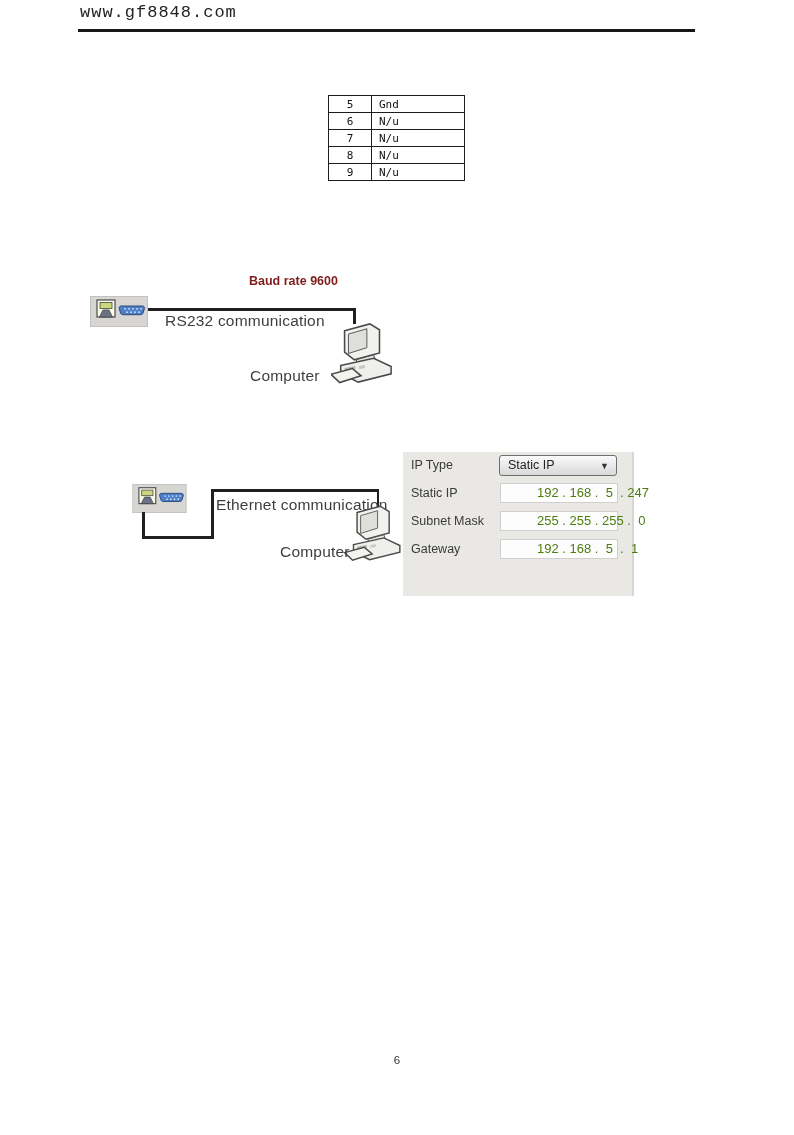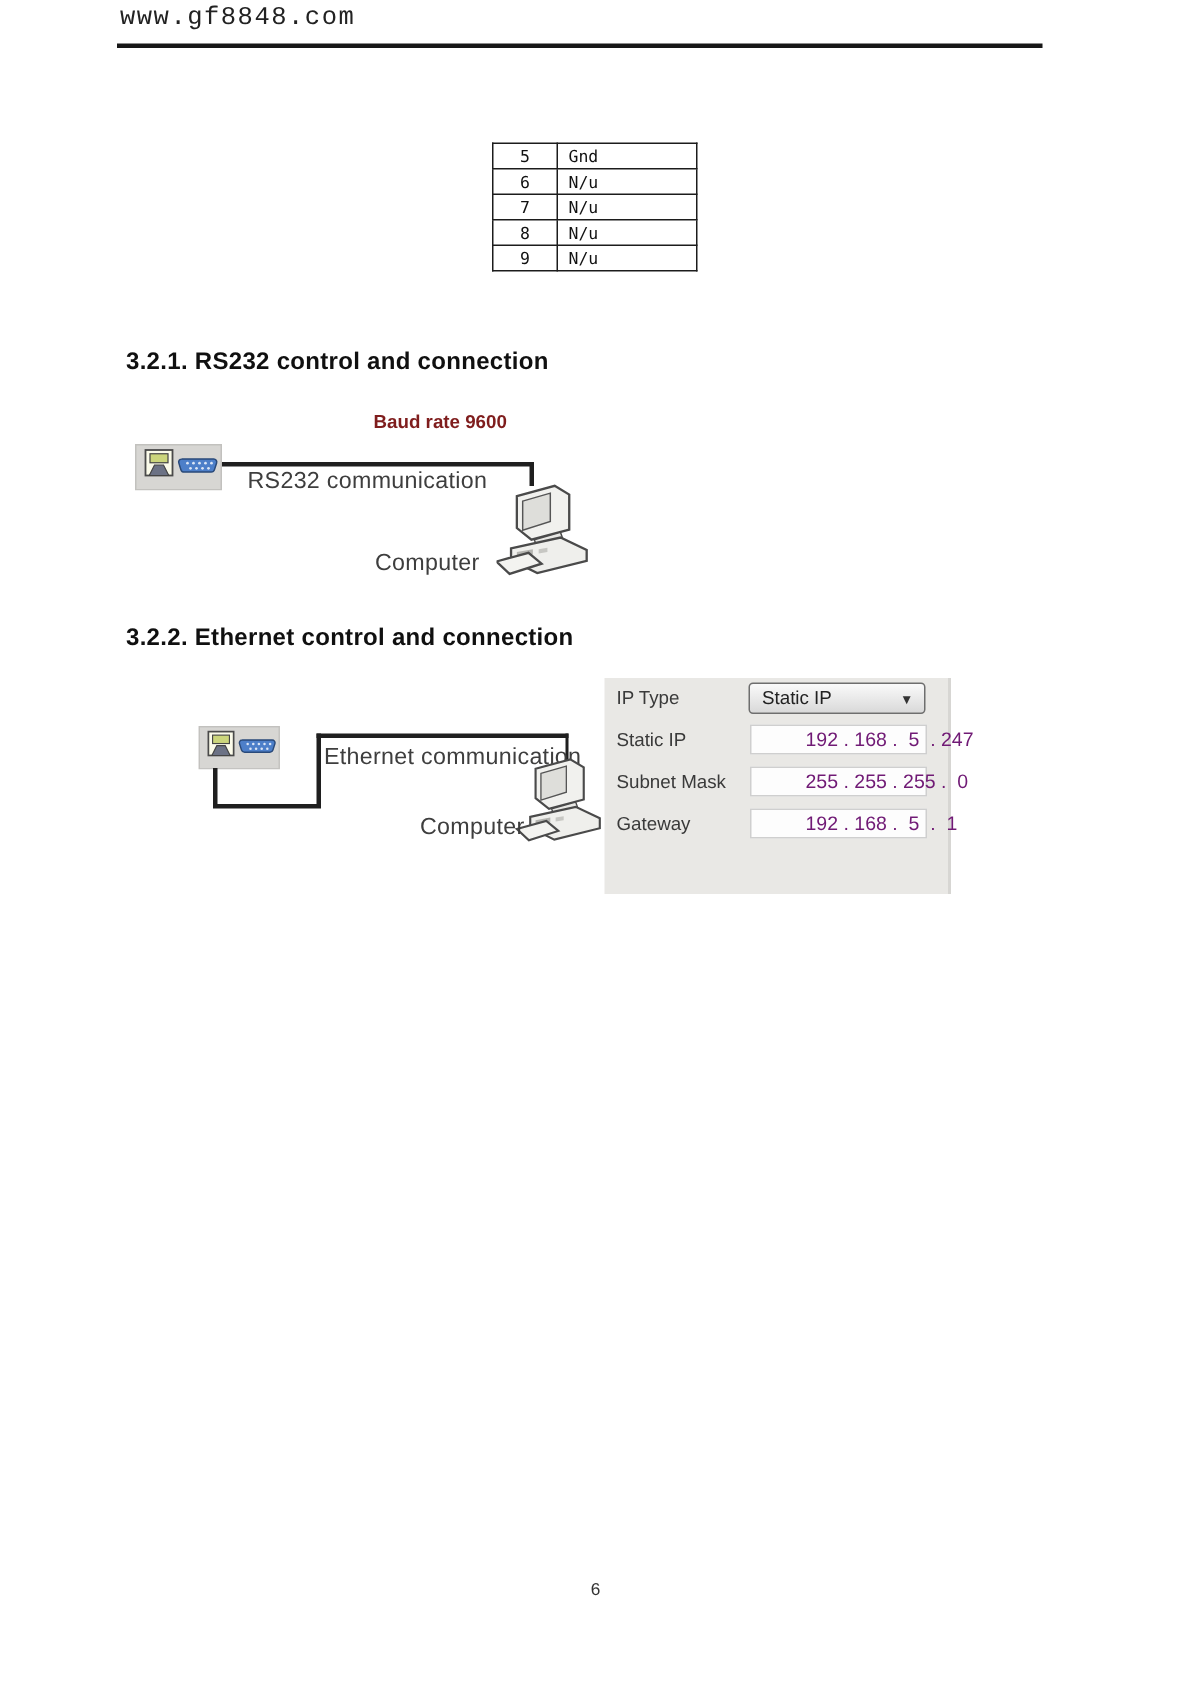--- a/index.html
+++ b/index.html
@@ -36,21 +36,21 @@
   
   .panel{position:absolute;left:403px;top:452px;width:229px;height:144px;
          background:#e9e8e5;border-right:2px solid #d7d6d3;}
   .slabel{position:absolute;left:8px;font-size:12.5px;color:#3a3a3a;}
   .dropdown{position:absolute;left:96px;top:3px;width:118px;height:21px;
             background:linear-gradient(#fafafa,#d9d9d9);border:1px solid #6e6e6e;
             border-radius:3px;box-sizing:border-box;font-size:12.5px;color:#222;
             line-height:19px;padding-left:8px;cursor:default;}
   .dropdown .arrow{position:absolute;right:7px;top:0;font-size:9px;line-height:20px;color:#333;}
   .field{position:absolute;left:97px;width:118px;height:20px;background:#fdfdfd;
-         border:1px solid #cfcfcf;box-sizing:border-box;font-size:13px;color:#701a75;
+         border:1px solid #cfcfcf;box-sizing:border-box;font-size:13px;color:#4d7c0f;
          text-align:center;line-height:18px;white-space:pre;padding-left:36px;}
   .f1{top:31px;} .f2{top:59px;} .f3{top:87px;}
   .l0{top:6px;} .l1{top:34px;} .l2{top:62px;} .l3{top:90px;}
 
   .note{position:absolute;left:127px;top:590px;font-size:12.5px;font-weight:bold;
         color:#161616;white-space:pre;letter-spacing:.2px;}
   .pageno{position:absolute;left:0;top:1054px;width:100%;text-align:center;
           font-size:11.5px;color:#333;}
 </style>
 </head>
@@ -80,21 +80,20 @@
         <td class="sig">N/u</td>
       </tr>
       <tr>
         <td class="pin">9</td>
         <td class="sig">N/u</td>
       </tr>
     </tbody>
   </table>
 
 
-  <h2 class="heading h-rs232" style="margin:0;">3.2.1. RS232 control and connection</h2>
   <div class="baud">Baud rate 9600</div>
 
   <svg class="dev-icon" style="left:90px;top:296px;" width="58" height="31" viewBox="0 0 58 31">
     <rect x="0.5" y="0.5" width="57" height="30" fill="#d7d6d3" stroke="#c2c1be"></rect>
     <g>
       <rect x="7" y="4" width="18" height="17" fill="#fbfbea" stroke="#4a4a4a" stroke-width="1.2"></rect>
       <rect x="10" y="6.5" width="12" height="6" fill="#ccd67c" stroke="#444" stroke-width="0.8"></rect>
       <path d="M9.5 21 L13 14 h6 l3.5 7 z" fill="#6c7285" stroke="#444" stroke-width="0.8"></path>
     </g>
     <g>
@@ -121,21 +120,20 @@
     <polygon points="18,17.5 37,12 37,31.5 18,37.5" fill="#dededa" stroke="#555" stroke-width="1"></polygon>
     <polygon points="26,44 44,39 46,44.5 28,49.5" fill="#e8e8e5" stroke="#4a4a4a" stroke-width="1"></polygon>
     <polygon points="10,50 44,42.5 62,51 62,58.5 28,67 10,58" fill="#efefec" stroke="#4a4a4a" stroke-width="1.6"></polygon>
     <polygon points="14,52.5 25,50.5 25,54 14,56" fill="#b4b4b0"></polygon>
     <polygon points="29,50.5 35,49.5 35,52.5 29,53.5" fill="#c7c7c3"></polygon>
     <polygon points="0,59 22,53 31,60.5 9,67.5" fill="#f3f3f0" stroke="#4a4a4a" stroke-width="1.6"></polygon>
   </svg>
 
   <div class="diag-label" style="left:250px;top:367px;">Computer</div>
 
-  <h2 class="heading h-eth" style="margin:0;">3.2.2. Ethernet control and connection</h2>
 
   <svg class="dev-icon" style="left:131px;top:484px;" width="57" height="29" viewBox="0 0 58 31">
     <rect x="0.5" y="0.5" width="57" height="30" fill="#d7d6d3" stroke="#c2c1be"></rect>
     <g>
       <rect x="7" y="4" width="18" height="17" fill="#fbfbea" stroke="#4a4a4a" stroke-width="1.2"></rect>
       <rect x="10" y="6.5" width="12" height="6" fill="#ccd67c" stroke="#444" stroke-width="0.8"></rect>
       <path d="M9.5 21 L13 14 h6 l3.5 7 z" fill="#6c7285" stroke="#444" stroke-width="0.8"></path>
     </g>
     <g>
       <path d="M31 10 h21.5 a2 2 0 0 1 1.9 2.6 l-1.4 4.5 a2.3 2.3 0 0 1 -2.2 1.6 h-18 a2.3 2.3 0 0 1 -2.2 -1.6 l-1.4 -4.5 a2 2 0 0 1 1.9 -2.6 z" fill="#4d7fc9" stroke="#2a4a7a"></path>

